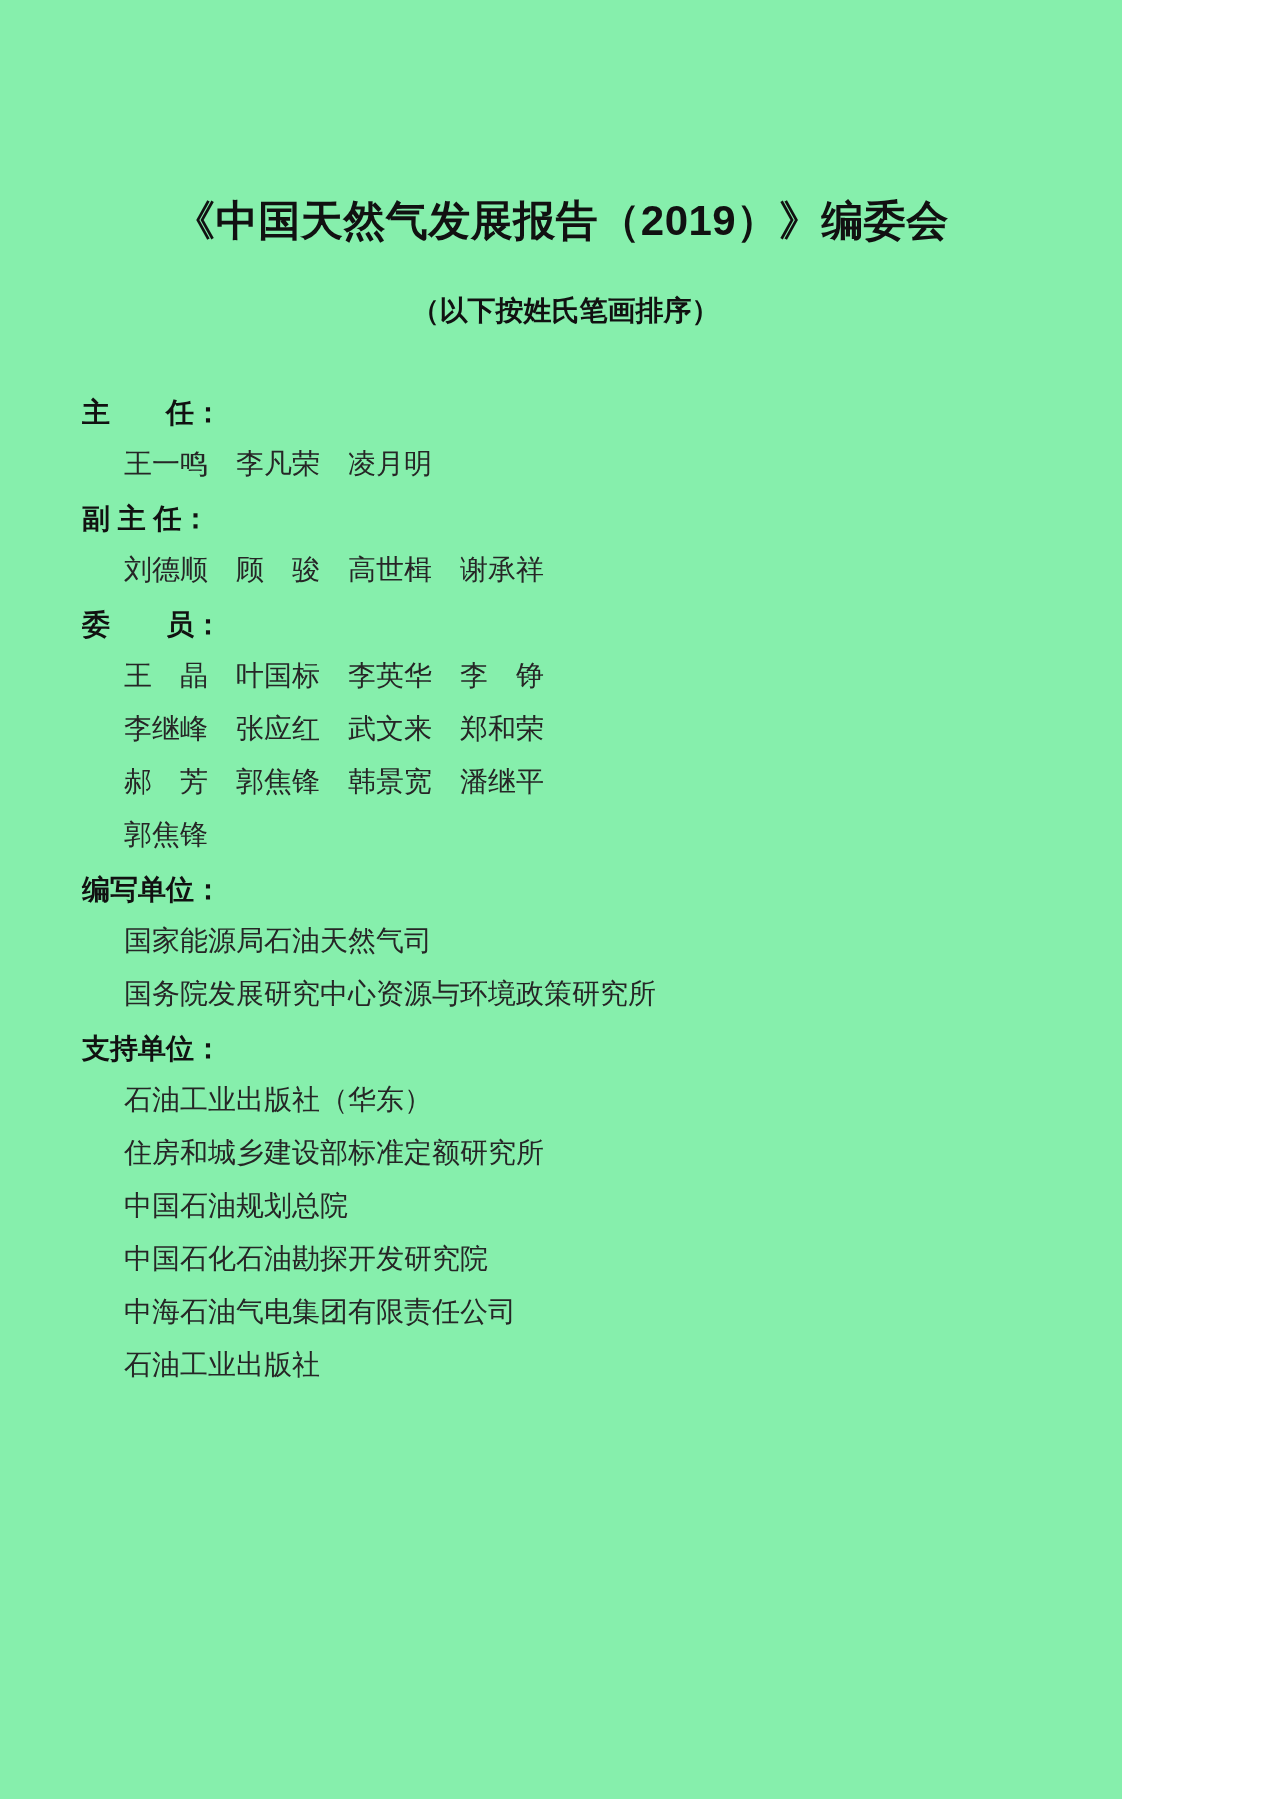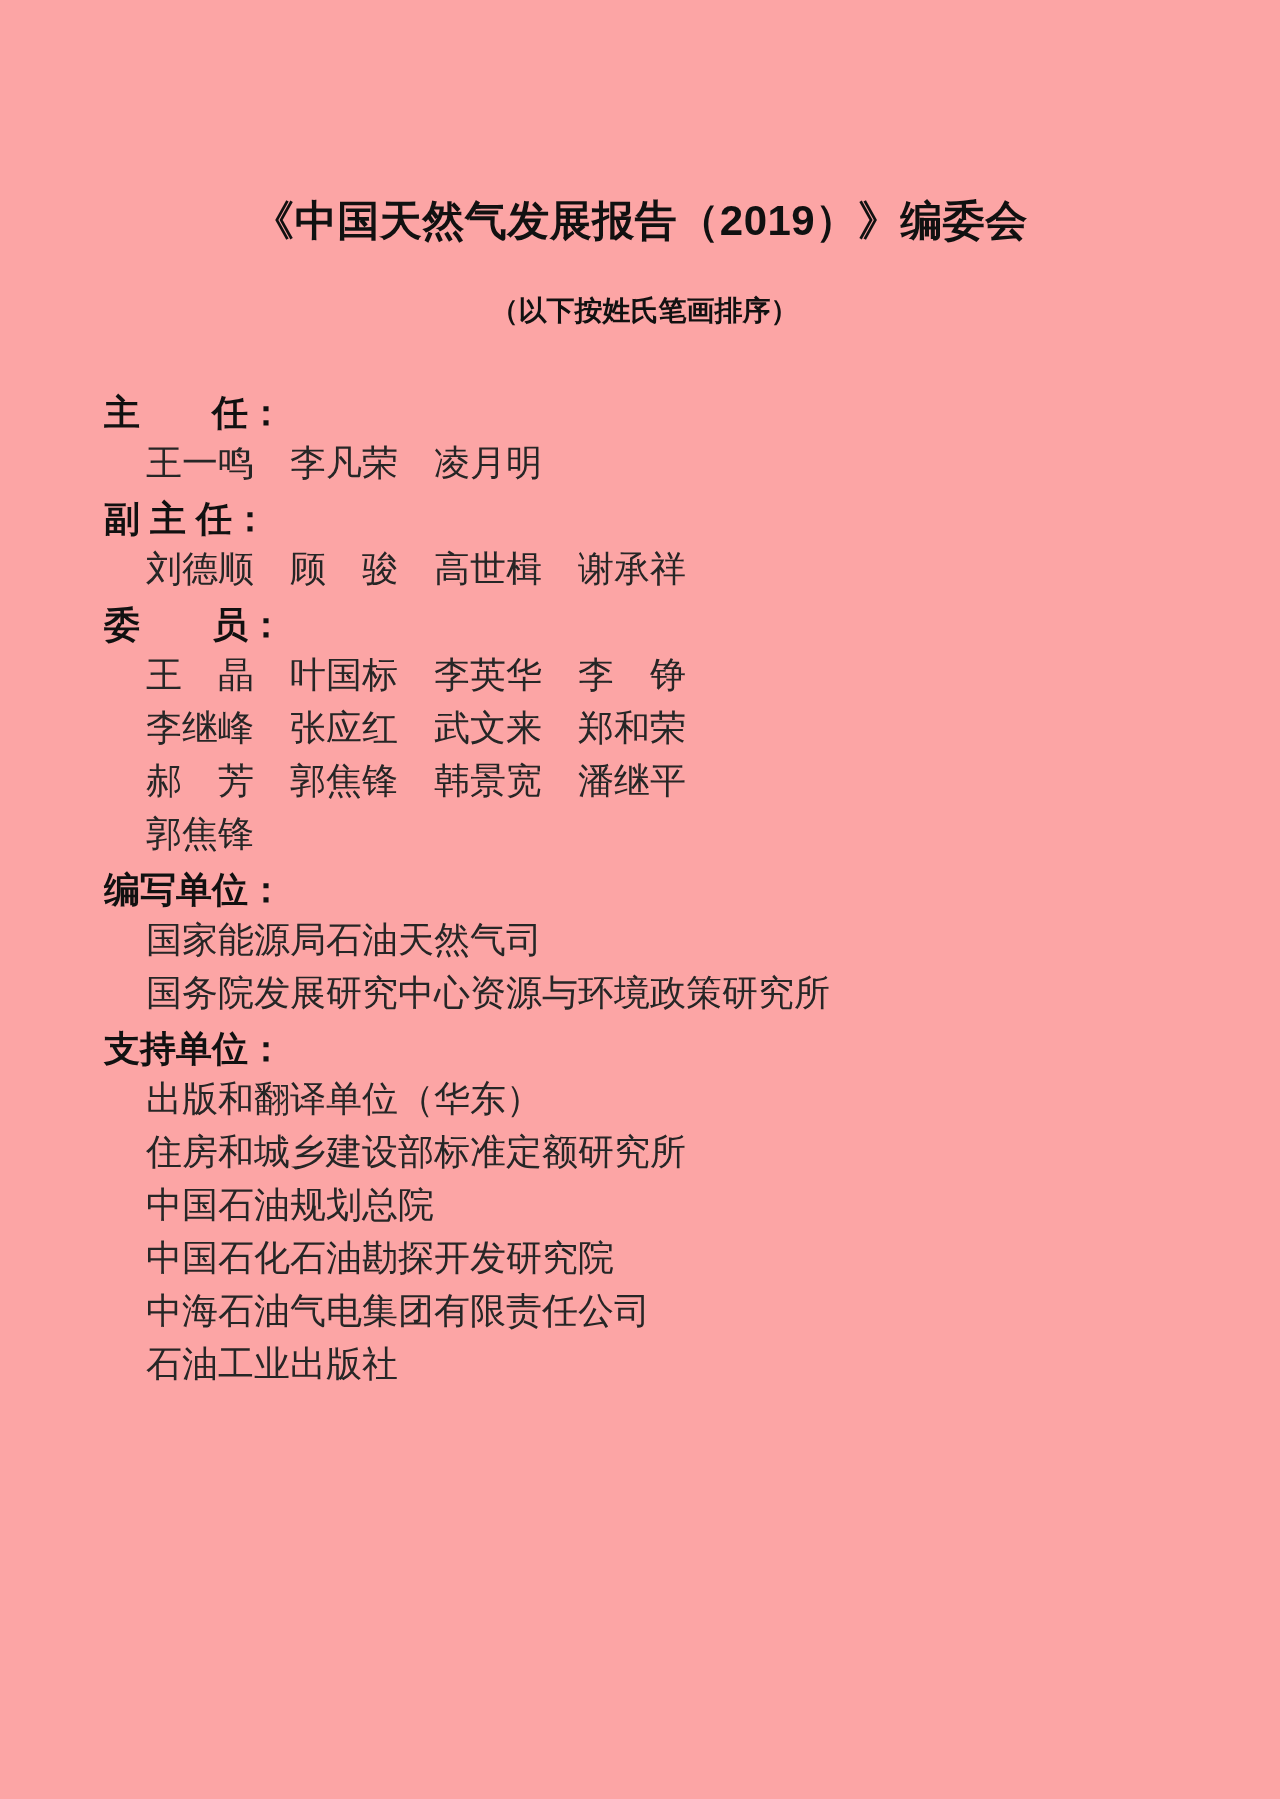--- a/index.html
+++ b/index.html
@@ -8,23 +8,23 @@
     background: #ffffff;
   }
   body {
     width: 1280px;
     height: 1799px;
     color: #1c1c1c;
     font-family: "Liberation Serif", serif;
     overflow: hidden;
   }
   .page {
-    width: 1280px;
+    width: 1122px;
     height: 1799px;
-    background: #fca5a5;
+    background: #86efac;
     box-sizing: border-box;
   }
   .doc-title {
     margin: 0;
     padding-top: 196px;
     text-align: center;
     font-family: "Liberation Sans", sans-serif;
     font-weight: bold;
     font-size: 42px;
     line-height: 1.2;
@@ -36,22 +36,22 @@
     text-align: center;
     font-family: "Liberation Sans", sans-serif;
     font-weight: bold;
     font-size: 28px;
     line-height: 1.2;
     color: #111111;
     margin-left: 9px;
   }
   .board-list {
     margin-top: 58px;
-    padding-left: 104px;
-    font-size: 36px;
+    padding-left: 82px;
+    font-size: 28px;
   }
   .line {
     height: 53px;
     line-height: 53px;
     white-space: pre;
   }
   .label {
     font-family: "Liberation Sans", sans-serif;
     font-weight: bold;
     color: #111111;
@@ -85,21 +85,21 @@
     <div class="line names">李继峰　张应红　武文来　郑和荣</div>
     <div class="line names">郝　芳　郭焦锋　韩景宽　潘继平</div>
 
     <div class="line names">郭焦锋</div>
 
     <div class="line label">编写单位：</div>
     <div class="line names">国家能源局石油天然气司</div>
     <div class="line names">国务院发展研究中心资源与环境政策研究所</div>
 
     <div class="line label">支持单位：</div>
-    <div class="line names">出版和翻译单位（华东）</div>
+    <div class="line names">石油工业出版社（华东）</div>
     <div class="line names">住房和城乡建设部标准定额研究所</div>
     <div class="line names">中国石油规划总院</div>
     <div class="line names">中国石化石油勘探开发研究院</div>
     <div class="line names">中海石油气电集团有限责任公司</div>
 
     <div class="line names">石油工业出版社</div>
 
   </div>
 </div>
 

